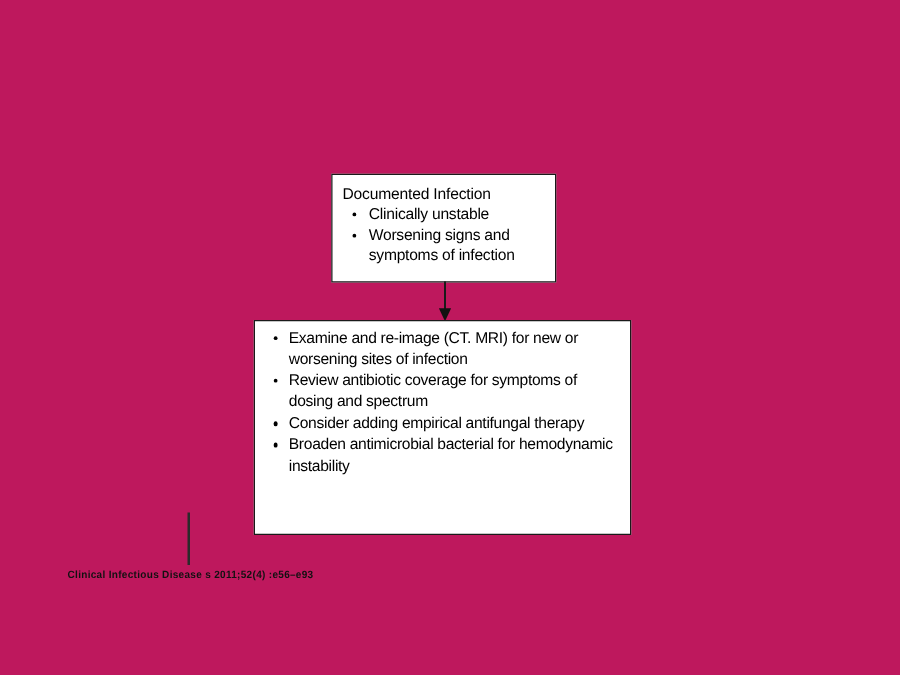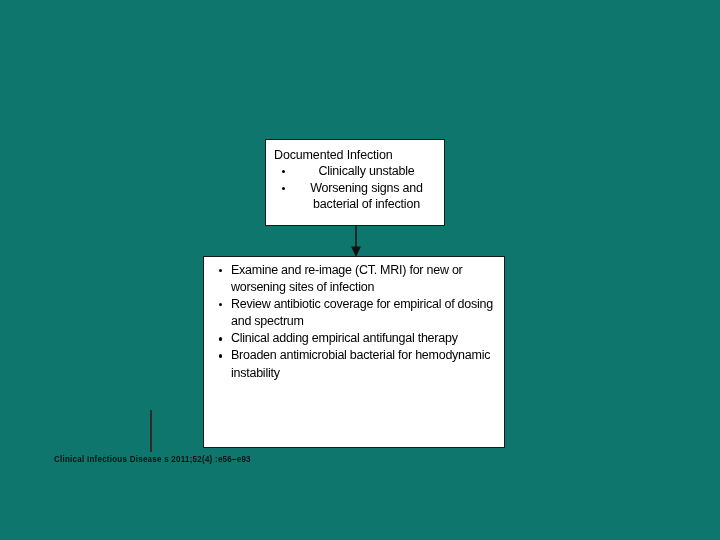--- a/index.html
+++ b/index.html
@@ -4,21 +4,21 @@
 <style>
   html, body {
     margin: 0;
     padding: 0;
     background: #ffffff;
   }
   #slide {
     position: relative;
     width: 720px;
     height: 540px;
-    background: #0f766e;
+    background: #be185d;
     overflow: hidden;
     font-family: "Liberation Sans", sans-serif;
     -webkit-font-smoothing: none;
   }
 
   
   .node-box {
     position: absolute;
     background: #ffffff;
     border: 1.5px solid #1a1a1a;
@@ -31,21 +31,21 @@
     top: 139px;
     width: 180px;
     height: 87px;
     padding: 7px 6px 4px 8px;
   }
 
   #box-actions {
     left: 203px;
     top: 256px;
     width: 302px;
-    height: 192px;
+    height: 172px;
     padding: 5px 8px 4px 6px;
   }
 
   .node-title {
     font-size: 12.5px;
     line-height: 16px;
     letter-spacing: -0.15px;
     white-space: nowrap;
   }
 
@@ -71,21 +71,20 @@
     top: 7px;
     width: 3.4px;
     height: 3.4px;
     border-radius: 50%;
     background: #000000;
   }
 
   #box-documented-infection ul.bullet-list > li {
     padding-left: 21px;
     line-height: 16.6px;
-    text-align: center;
   }
   #box-documented-infection ul.bullet-list > li::before {
     left: 8px;
     top: 7px;
   }
 
   #box-actions ul.bullet-list > li {
     padding-left: 21px;
     line-height: 17.1px;
     letter-spacing: -0.25px;
@@ -133,34 +132,34 @@
 </style>
 </head>
 <body>
 
 <div id="slide">
 
   <div class="node-box" id="box-documented-infection">
     <div class="node-title">Documented Infection</div>
     <ul class="bullet-list">
       <li>Clinically unstable</li>
-      <li>Worsening signs and bacterial of infection</li>
+      <li>Worsening signs and symptoms of infection</li>
     </ul>
   </div>
 
   <svg id="connector-arrow" viewBox="0 0 16 33">
     <line x1="8" y1="0" x2="8" y2="24" stroke="#1a1a1a" stroke-width="1.6"></line>
     <polygon points="8,32 3.1,21.5 12.9,21.5" fill="#111111"></polygon>
   </svg>
 
   <div class="node-box" id="box-actions">
     <ul class="bullet-list">
       <li>Examine and re-image (CT. MRI) for new or worsening sites of infection</li>
-      <li>Review antibiotic coverage for empirical of dosing and spectrum</li>
-      <li>Clinical adding empirical antifungal therapy</li>
+      <li>Review antibiotic coverage for symptoms of dosing and spectrum</li>
+      <li>Consider adding empirical antifungal therapy</li>
       <li>Broaden antimicrobial bacterial for hemodynamic instability</li>
     </ul>
   </div>
 
   <div id="left-rule"></div>
 
   <div id="citation">Clinical Infectious Disease s 2011;52(4) :e56–e93</div>
 
 </div>
 

